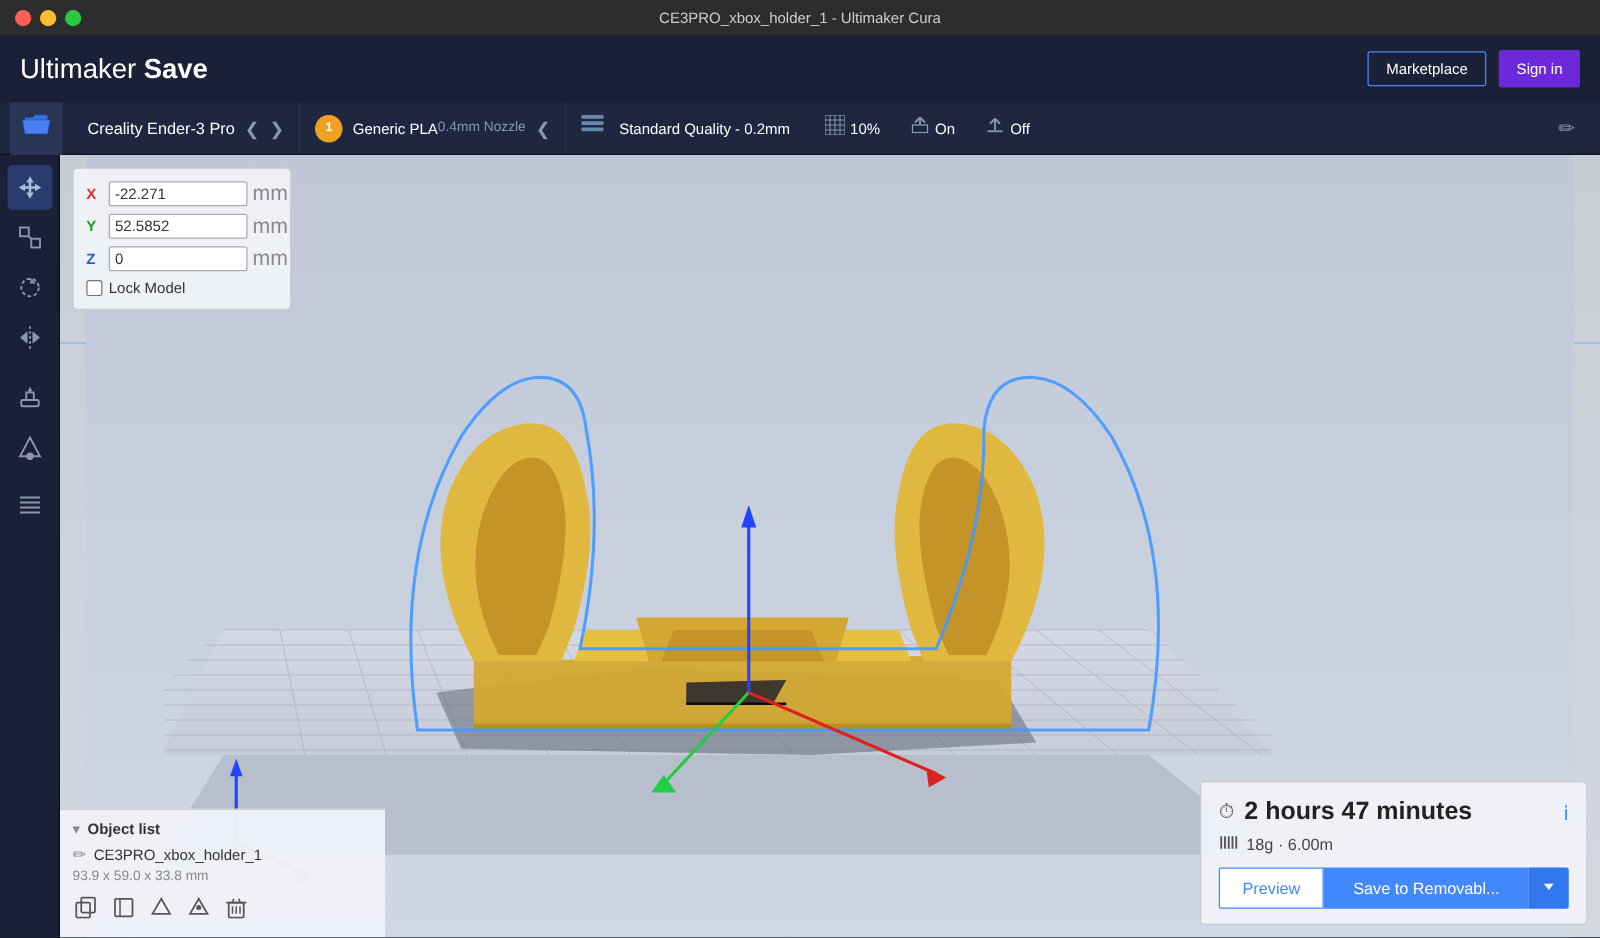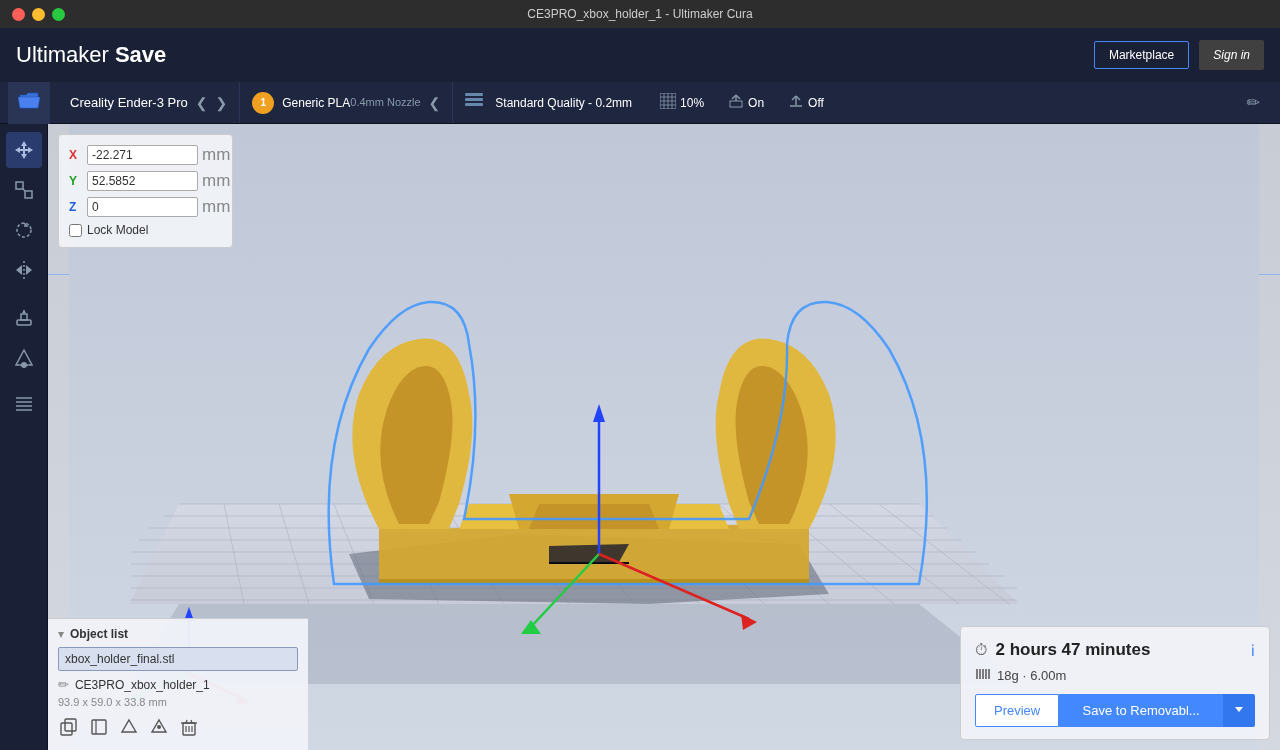--- a/index.html
+++ b/index.html
@@ -63,28 +63,27 @@
     .btn-marketplace {
       background: transparent;
       border: 1px solid #4488ff;
       color: #fff;
       padding: 6px 14px;
       font-size: 12px;
       cursor: pointer;
       border-radius: 2px;
     }
     .btn-signin {
-      background: #404040;
+      background: #6d28d9;
       border: none;
       color: #fff;
       padding: 8px 14px;
       font-size: 12px;
       cursor: pointer;
       border-radius: 2px;
-      font-style: italic;
     }
 
     
     .toolbar-row {
       background: #1e2640;
       height: 42px;
       display: flex;
       align-items: center;
       padding: 0 8px;
       gap: 0;
@@ -290,21 +289,21 @@
       padding: 12px 14px;
       z-index: 20;
     }
     .print-time-row {
       display: flex;
       align-items: center;
       justify-content: space-between;
       margin-bottom: 6px;
     }
     .print-time-icon { color: #555; font-size: 16px; }
-    .print-time-text { font-size: 17px; font-weight: 700; color: #222; flex: 1; margin-left: 8px; }
+    .print-time-text { font-size: 20px; font-weight: 700; color: #222; flex: 1; margin-left: 8px; }
     .print-info-icon { color: #4488ff; cursor: pointer; font-size: 16px; }
     .print-material-row {
       display: flex;
       align-items: center;
       gap: 6px;
       margin-bottom: 10px;
     }
     .print-material-icon { color: #555; font-size: 14px; }
     .print-material-text { font-size: 13px; color: #444; text-align: center; }
     .print-buttons-row {
@@ -644,21 +643,20 @@
         <input class="lock-checkbox" type="checkbox" style="">
         <span class="lock-label">Lock Model</span>
       </div>
     </div>
 
     <div class="object-list-panel">
       <div class="object-list-header">
         <span class="object-list-chevron">▾</span>
         <span class="object-list-title">Object list</span>
       </div>
-      <input class="object-name-input" type="text" value="xbox_holder_final.stl" style="">
       <div class="object-model-row">
         <span class="object-model-icon">✏</span>
         <span class="object-model-name">CE3PRO_xbox_holder_1</span>
       </div>
       <div class="object-dimensions">93.9 x 59.0 x 33.8 mm</div>
       <div class="object-tools-row">
         <button class="object-tool-btn" title="Duplicate">
           <svg width="18" height="18" viewBox="0 0 18 18">
             <rect x="1" y="5" width="11" height="12" fill="none" stroke="#555" stroke-width="1.4" rx="1"></rect>
             <rect x="5" y="1" width="11" height="12" fill="none" stroke="#555" stroke-width="1.4" rx="1"></rect>

